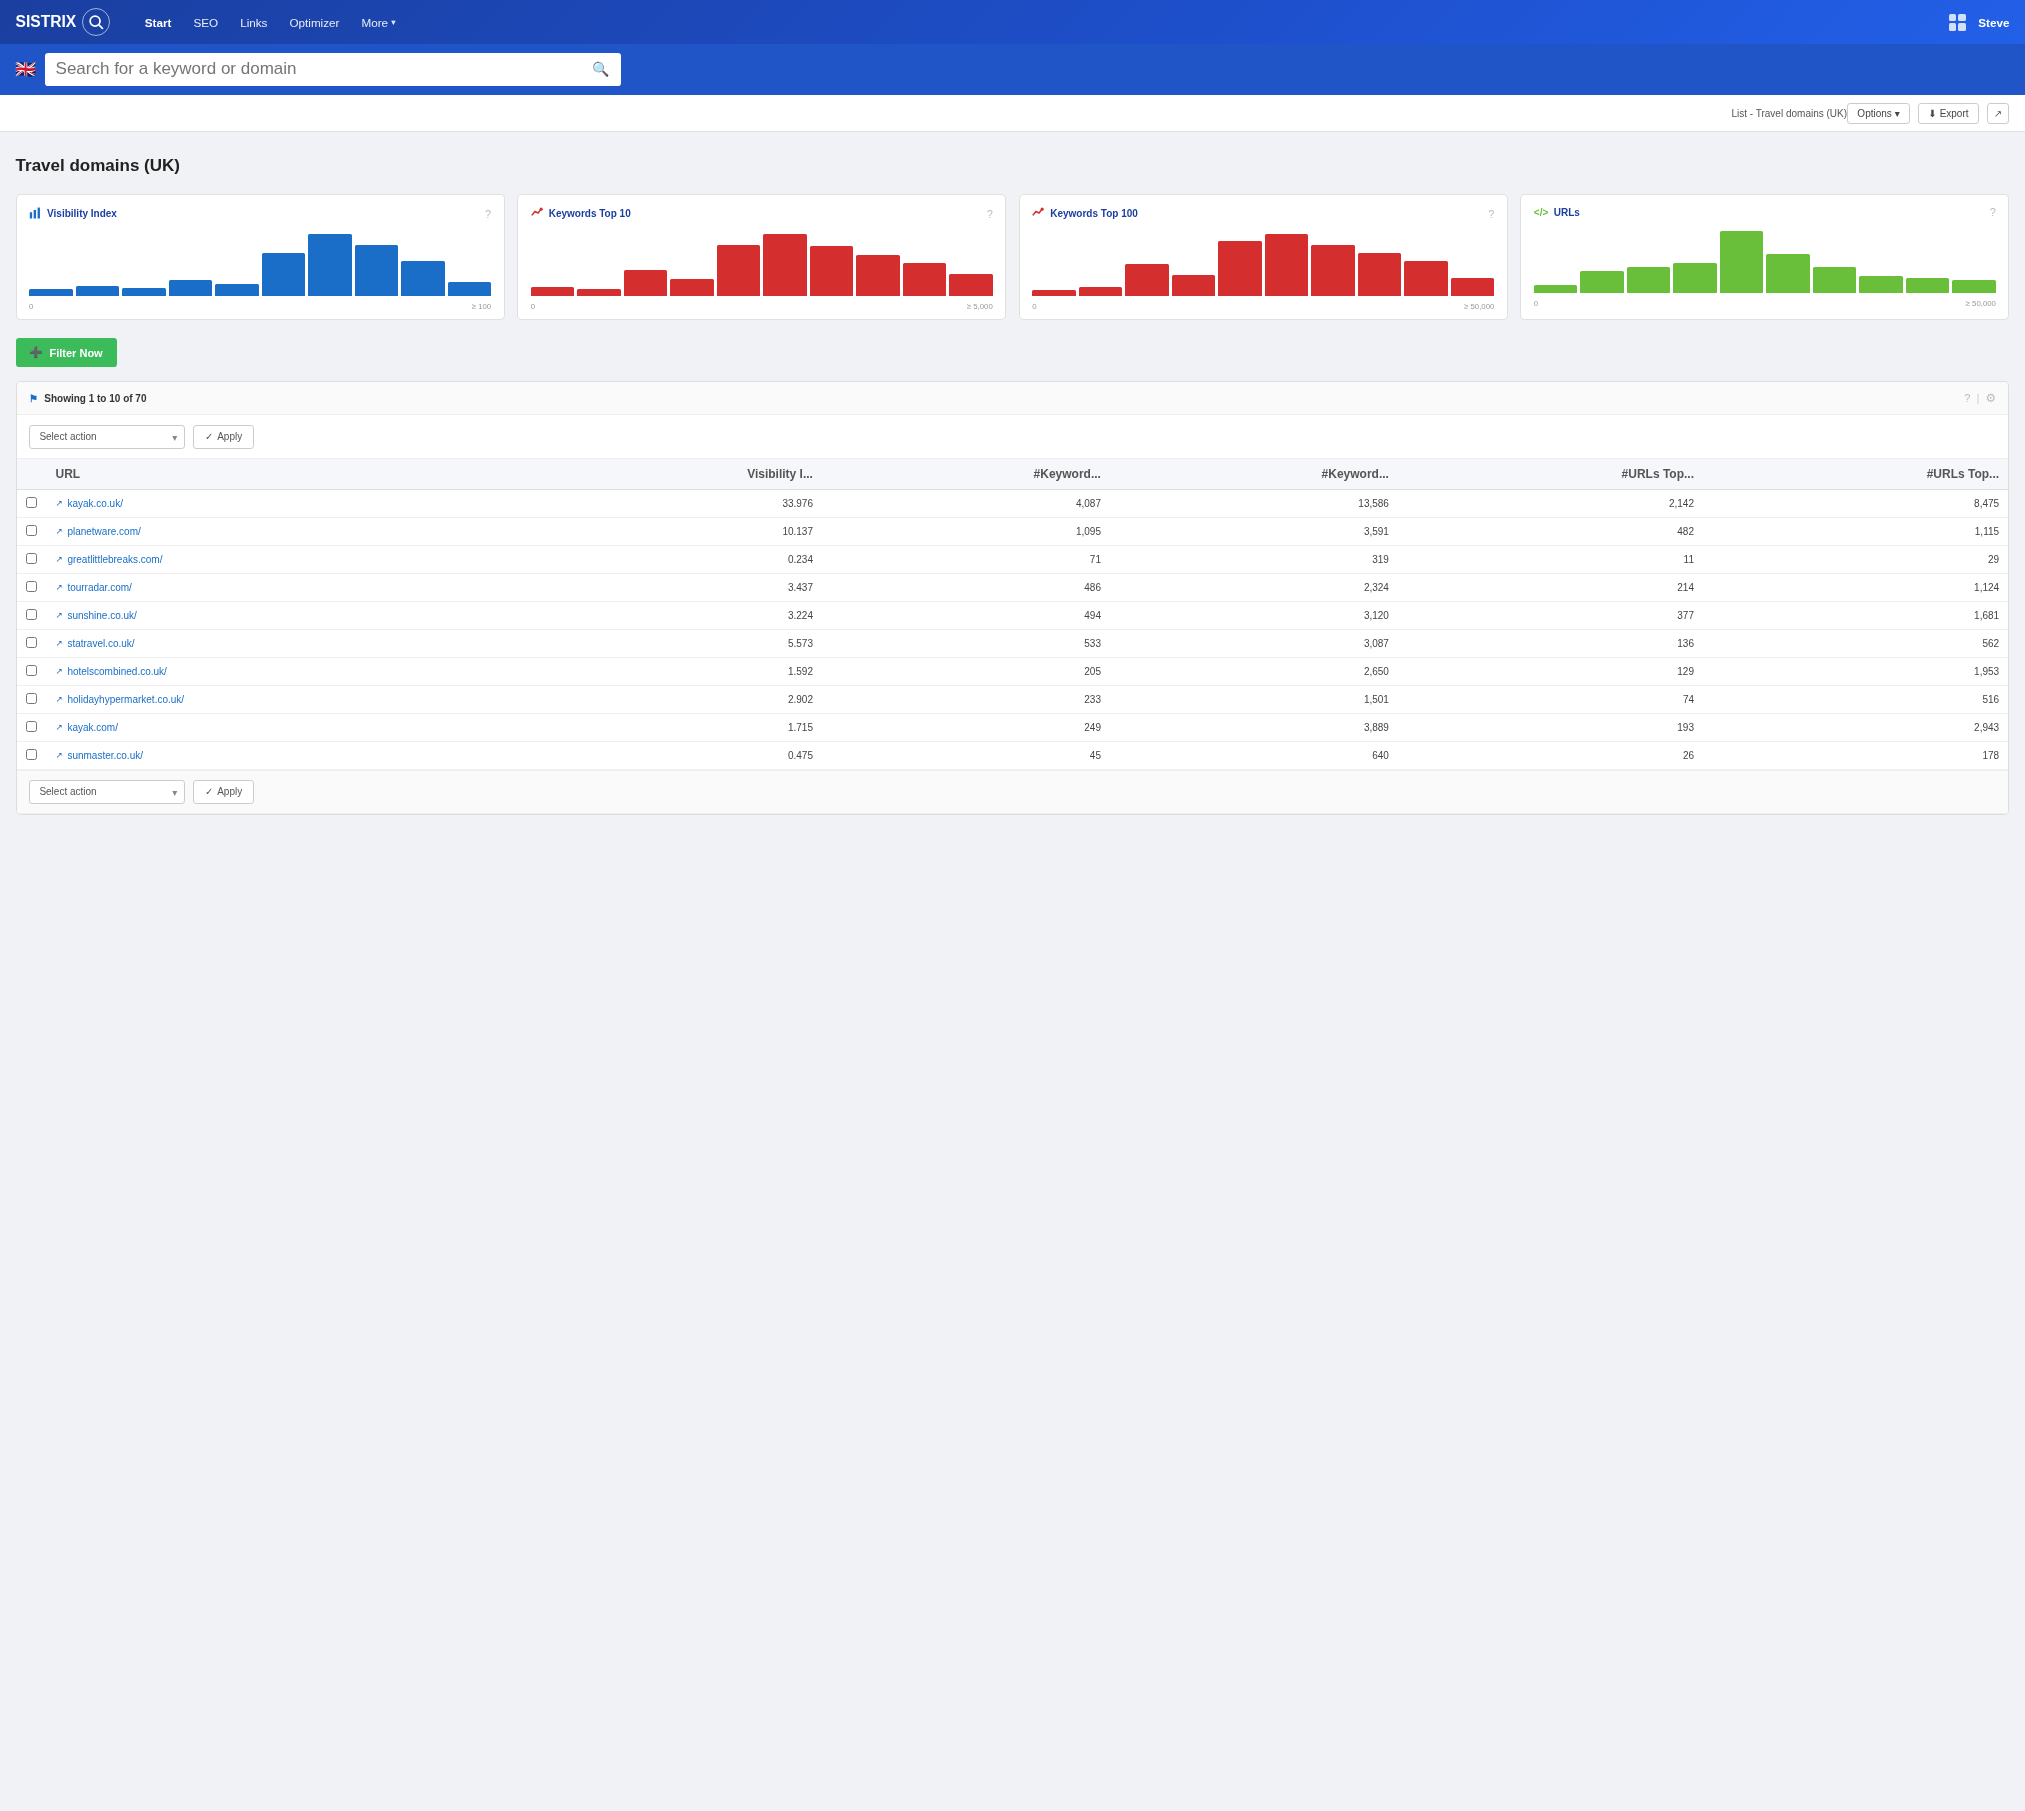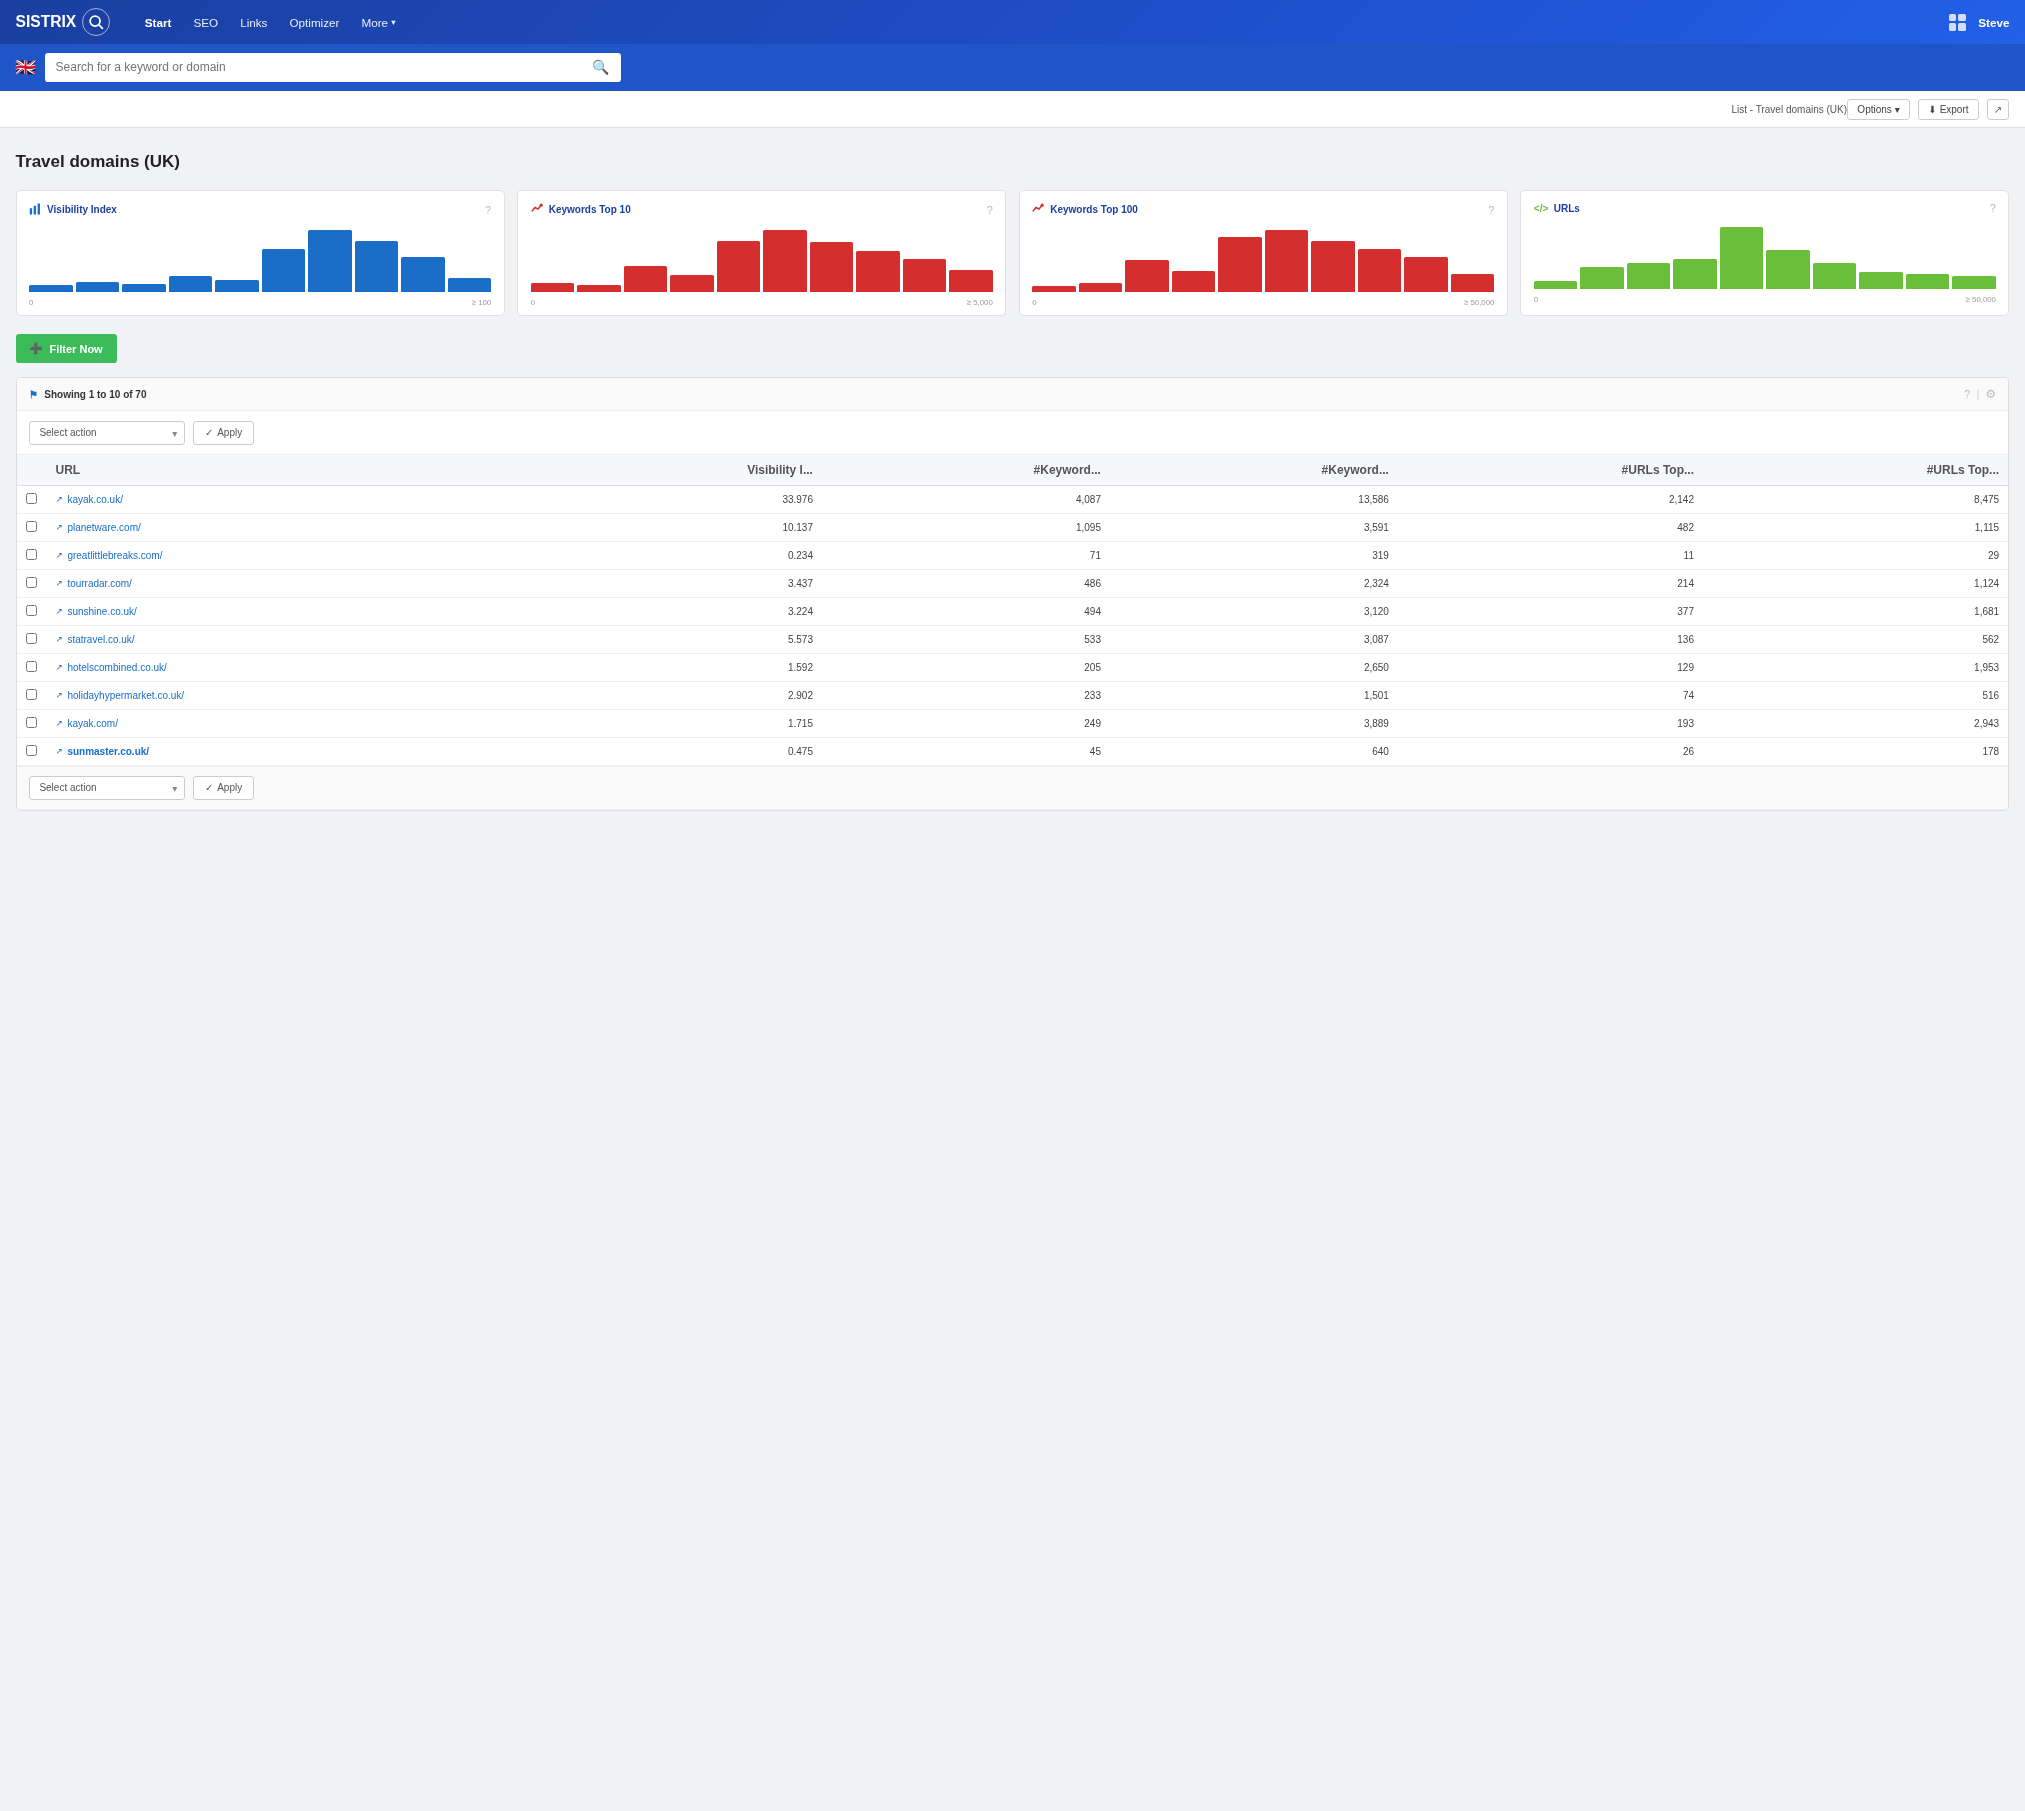--- a/index.html
+++ b/index.html
@@ -26,21 +26,21 @@
       background: #2055c8;
       padding: 9.3px 15.6px;
       display: flex; align-items: center;
     }
     .flag { font-size: 17px; margin-right: 7.8px; }
     .search-input-wrap {
       display: flex; align-items: center;
       background: #fff; border-radius: 3.1px;
       padding: 6.2px 11px; flex: 1; max-width: 576px;
     }
-    .search-input { border: none; outline: none; font-size: 12px; color: #aaa; flex: 1; background: transparent; }
+    .search-input { border: none; outline: none; font-size: 17px; color: #aaa; flex: 1; background: transparent; }
     .search-icon { color: #aaa; font-size: 14px; }
 
     
     .breadcrumb-bar {
       background: #fff; border-bottom: 0.8px solid #e0e0e0;
       padding: 7.8px 15.6px; display: flex; align-items: center; justify-content: flex-end;
     }
     .breadcrumb-text { font-size: 10px; color: #555; font-weight: 500; }
     .breadcrumb-actions { display: flex; align-items: center; gap: 7.8px; }
     .btn-outline {
@@ -480,21 +480,21 @@
       <td class="num">193</td>
       <td class="num">2,943</td>
     </tr>
           <tr>
       <td class="check-cell">
         <input type="checkbox" class="checkbox" style="">
       </td>
       <td>
         <div class="url-cell">
           <span class="ext-icon">↗</span>
-          <a href="#" style="color:#1a6ec7;text-decoration:none;font-weight:bold;">sunmaster.co.uk/</a>
+          <a href="#" style="color:#1a6ec7;text-decoration:none;">sunmaster.co.uk/</a>
         </div>
       </td>
       <td class="num">0.475</td>
       <td class="num">45</td>
       <td class="num">640</td>
       <td class="num">26</td>
       <td class="num">178</td>
     </tr>
         </tbody>
     </table>

